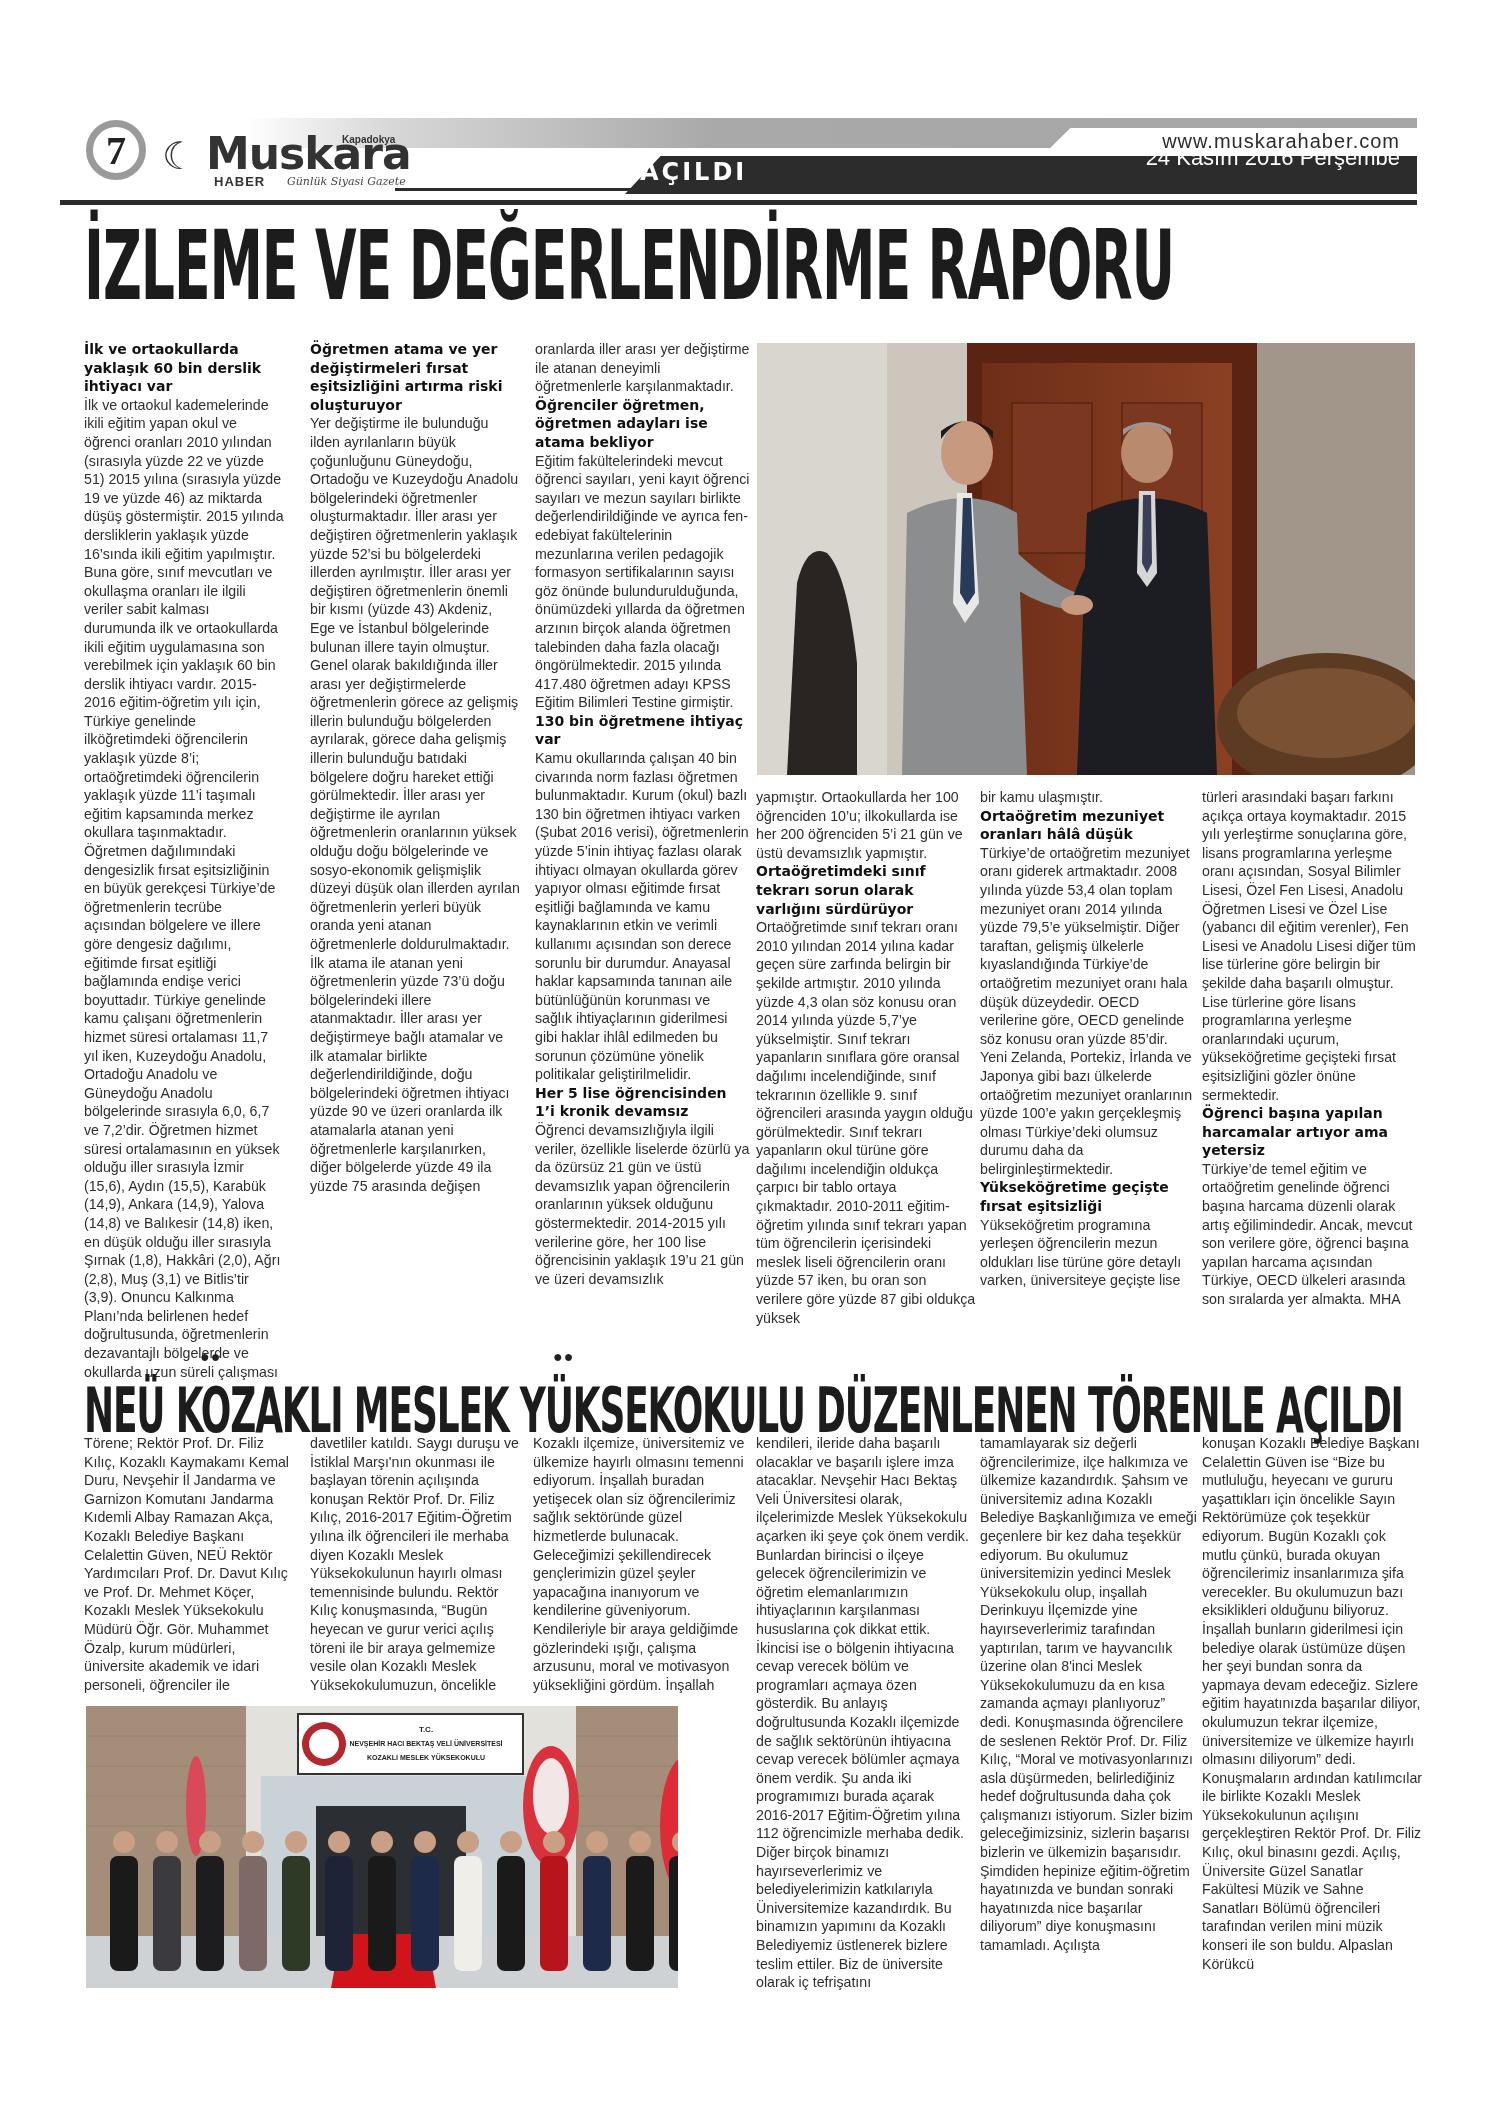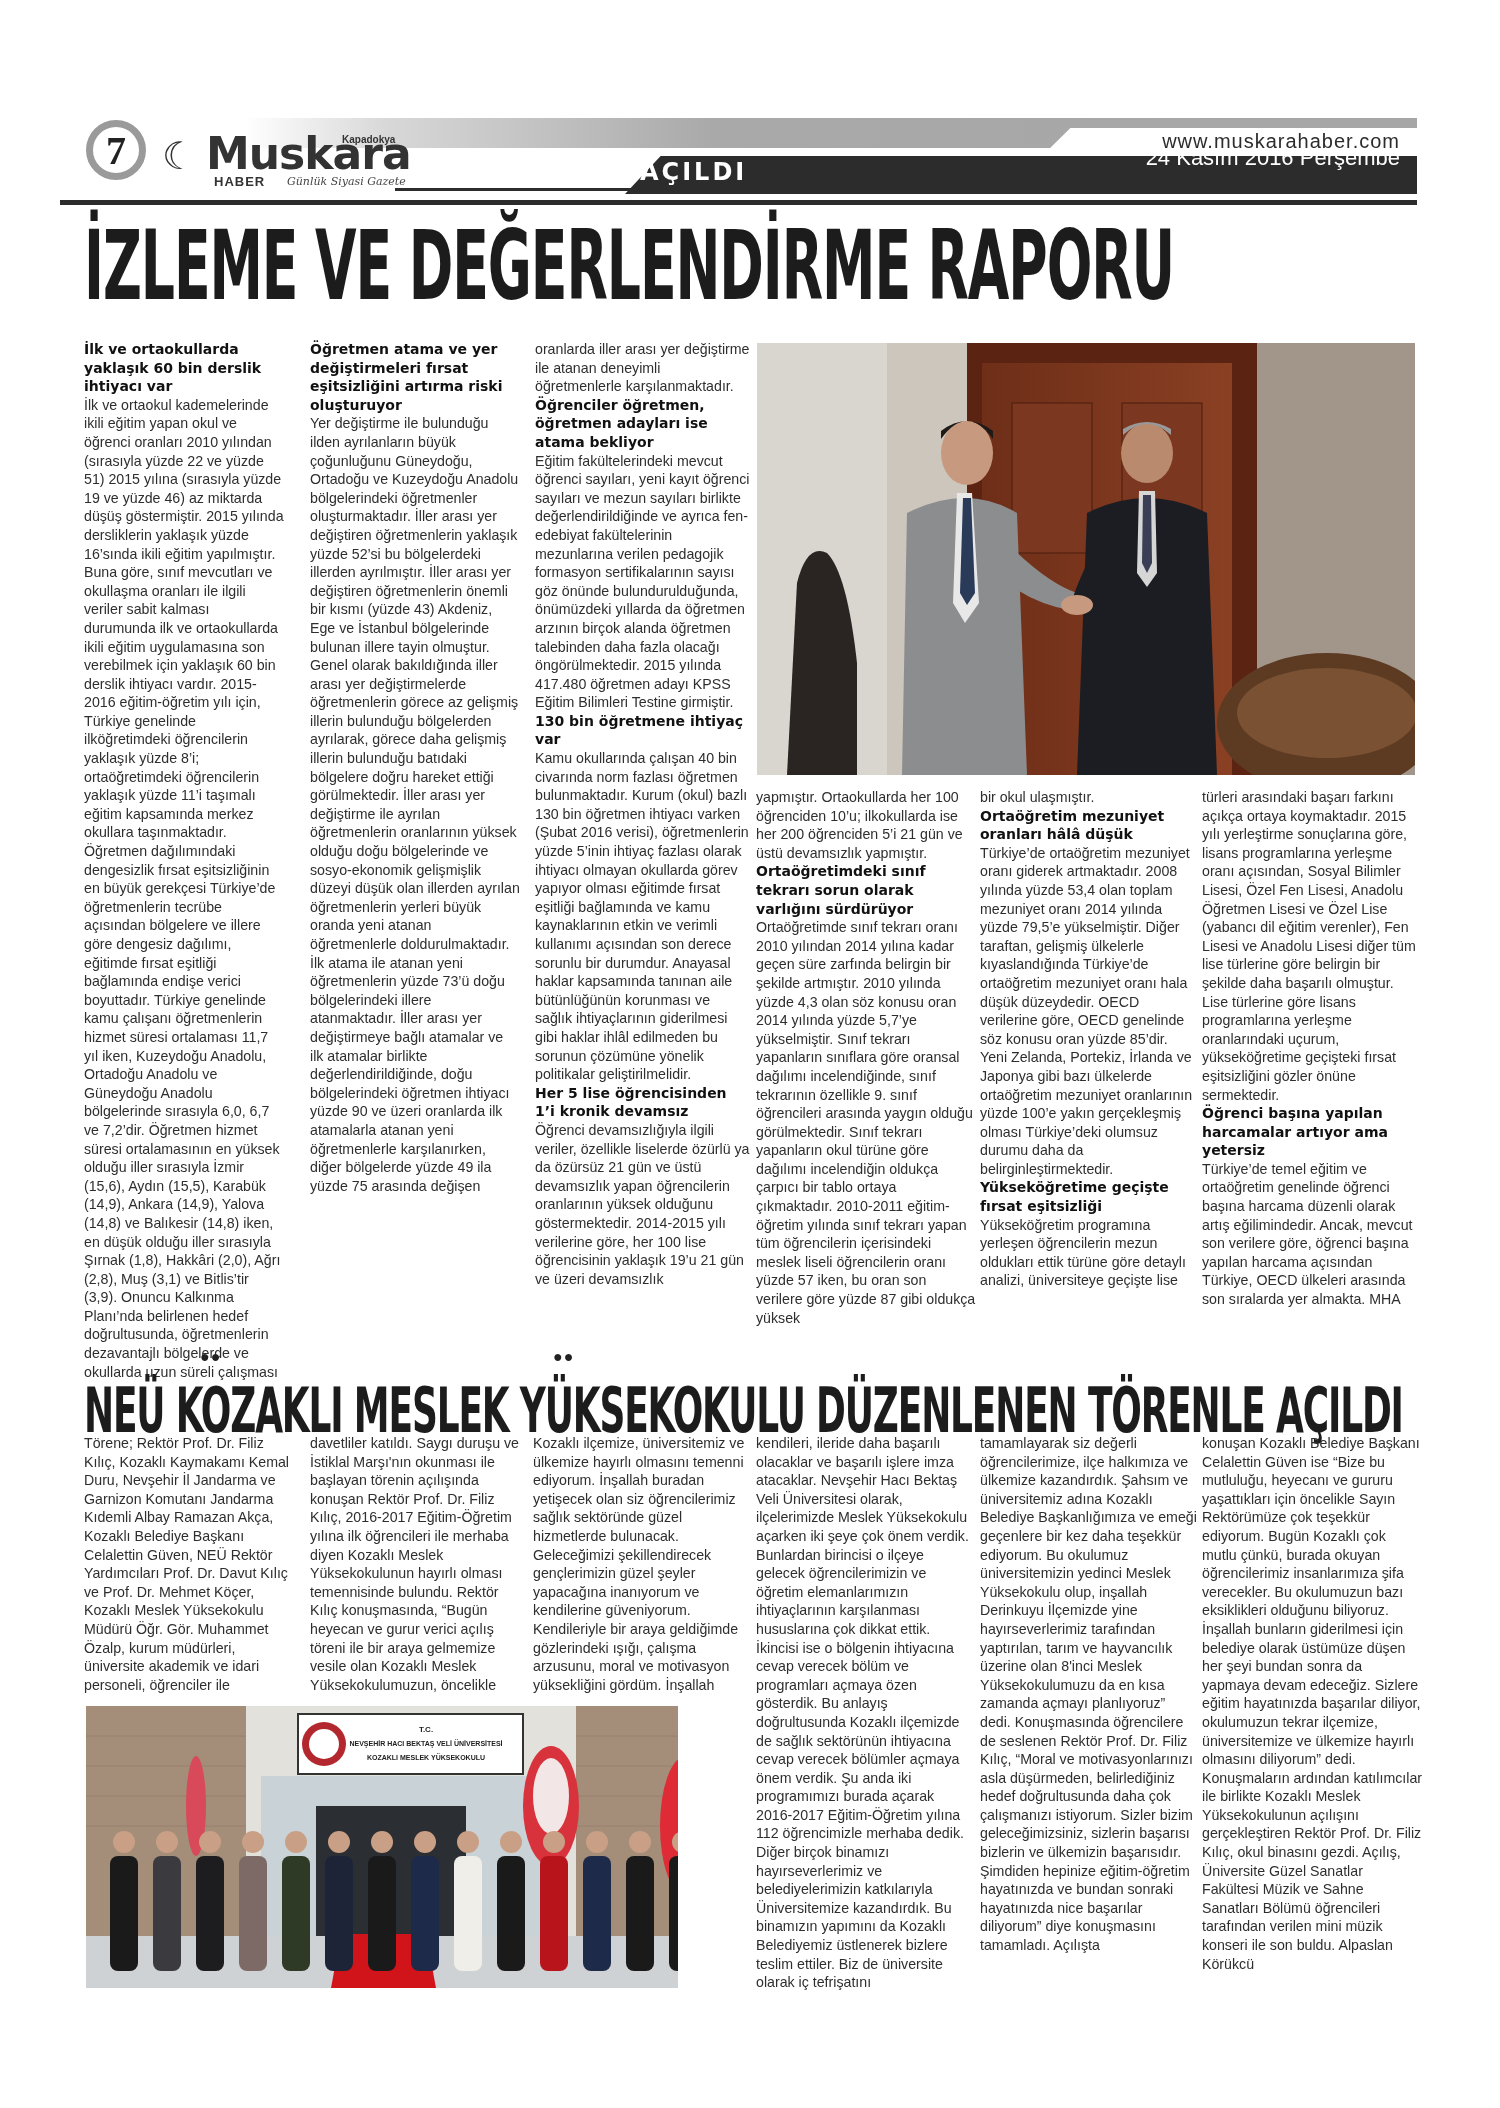--- a/index.html
+++ b/index.html
@@ -76,25 +76,25 @@
     <p class="">Kamu okullarında çalışan 40 bin civarında norm fazlası öğretmen bulunmaktadır. Kurum (okul) bazlı 130 bin öğretmen ihtiyacı varken (Şubat 2016 verisi), öğretmenlerin yüzde 5’inin ihtiyaç fazlası olarak ihtiyacı olmayan okullarda görev yapıyor olması eğitimde fırsat eşitliği bağlamında ve kamu kaynaklarının etkin ve verimli kullanımı açısından son derece sorunlu bir durumdur. Anayasal haklar kapsamında tanınan aile bütünlüğünün korunması ve sağlık ihtiyaçlarının giderilmesi gibi haklar ihlâl edilmeden bu sorunun çözümüne yönelik politikalar geliştirilmelidir.</p>
     <p class="sub">Her 5 lise öğrencisinden 1’i kronik devamsız</p>
     <p class="">Öğrenci devamsızlığıyla ilgili veriler, özellikle liselerde özürlü ya da özürsüz 21 gün ve üstü devamsızlık yapan öğrencilerin oranlarının yüksek olduğunu göstermektedir. 2014-2015 yılı verilerine göre, her 100 lise öğrencisinin yaklaşık 19’u 21 gün ve üzeri devamsızlık</p>
   </div>
 <div class="col" id="a1c3" style="left:756px;top:788px;width:220px;">
     <p class="">yapmıştır. Ortaokullarda her 100 öğrenciden 10’u; ilkokullarda ise her 200 öğrenciden 5’i 21 gün ve üstü devamsızlık yapmıştır.</p>
     <p class="sub">Ortaöğretimdeki sınıf tekrarı sorun olarak varlığını sürdürüyor</p>
     <p class="">Ortaöğretimde sınıf tekrarı oranı 2010 yılından 2014 yılına kadar geçen süre zarfında belirgin bir şekilde artmıştır. 2010 yılında yüzde 4,3 olan söz konusu oran 2014 yılında yüzde 5,7’ye yükselmiştir. Sınıf tekrarı yapanların sınıflara göre oransal dağılımı incelendiğinde, sınıf tekrarının özellikle 9. sınıf öğrencileri arasında yaygın olduğu görülmektedir. Sınıf tekrarı yapanların okul türüne göre dağılımı incelendiğin oldukça çarpıcı bir tablo ortaya çıkmaktadır. 2010-2011 eğitim-öğretim yılında sınıf tekrarı yapan tüm öğrencilerin içerisindeki meslek liseli öğrencilerin oranı yüzde 57 iken, bu oran son verilere göre yüzde 87 gibi oldukça yüksek</p>
   </div>
 <div class="col" id="a1c4" style="left:980px;top:788px;width:215px;">
-    <p class="">bir okul ulaşmıştır.</p>
+    <p class="">bir kamu ulaşmıştır.</p>
     <p class="sub">Ortaöğretim mezuniyet oranları hâlâ düşük</p>
     <p class="">Türkiye’de ortaöğretim mezuniyet oranı giderek artmaktadır. 2008 yılında yüzde 53,4 olan toplam mezuniyet oranı 2014 yılında yüzde 79,5’e yükselmiştir. Diğer taraftan, gelişmiş ülkelerle kıyaslandığında Türkiye’de ortaöğretim mezuniyet oranı hala düşük düzeydedir. OECD verilerine göre, OECD genelinde söz konusu oran yüzde 85’dir. Yeni Zelanda, Portekiz, İrlanda ve Japonya gibi bazı ülkelerde ortaöğretim mezuniyet oranlarının yüzde 100’e yakın gerçekleşmiş olması Türkiye’deki olumsuz durumu daha da belirginleştirmektedir.</p>
     <p class="sub">Yükseköğretime geçişte fırsat eşitsizliği</p>
-    <p class="">Yükseköğretim programına yerleşen öğrencilerin mezun oldukları ettik türüne göre detaylı analizi, üniversiteye geçişte lise</p>
+    <p class="">Yükseköğretim programına yerleşen öğrencilerin mezun oldukları lise türüne göre detaylı varken, üniversiteye geçişte lise</p>
   </div>
 <div class="col" id="a1c5" style="left:1202px;top:788px;width:220px;">
     <p class="">türleri arasındaki başarı farkını açıkça ortaya koymaktadır. 2015 yılı yerleştirme sonuçlarına göre, lisans programlarına yerleşme oranı açısından, Sosyal Bilimler Lisesi, Özel Fen Lisesi, Anadolu Öğretmen Lisesi ve Özel Lise (yabancı dil eğitim verenler), Fen Lisesi ve Anadolu Lisesi diğer tüm lise türlerine göre belirgin bir şekilde daha başarılı olmuştur. Lise türlerine göre lisans programlarına yerleşme oranlarındaki uçurum, yükseköğretime geçişteki fırsat eşitsizliğini gözler önüne sermektedir.</p>
     <p class="sub">Öğrenci başına yapılan harcamalar artıyor ama yetersiz</p>
     <p class="">Türkiye’de temel eğitim ve ortaöğretim genelinde öğrenci başına harcama düzenli olarak artış eğilimindedir. Ancak, mevcut son verilere göre, öğrenci başına yapılan harcama açısından Türkiye, OECD ülkeleri arasında son sıralarda yer almakta. MHA</p>
   </div>
 
 <div class="photo" style="left:757px;top:343px;width:658px;height:432px;">
   <svg width="658" height="432" viewBox="0 0 658 432">
     <defs>

